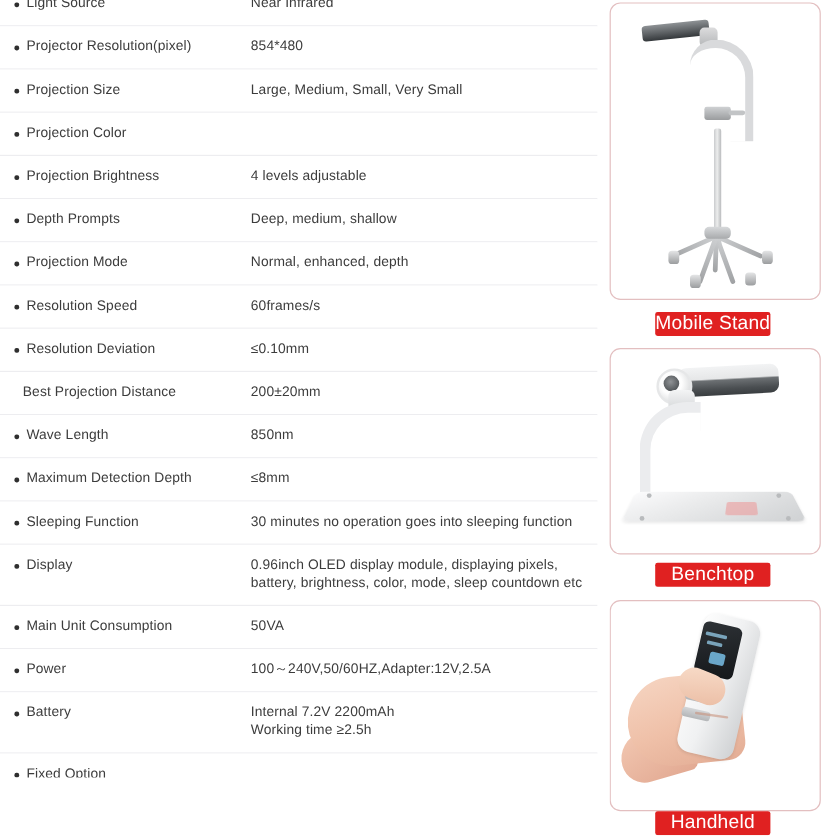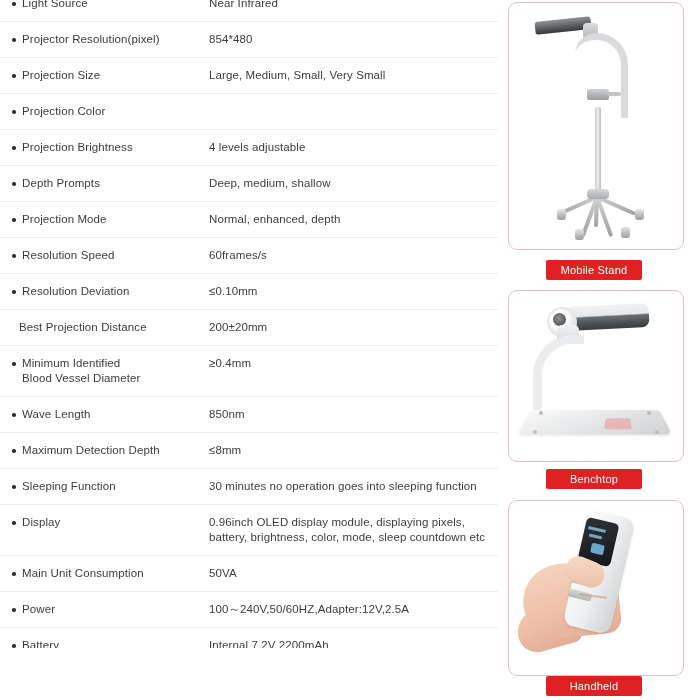--- a/index.html
+++ b/index.html
@@ -113,21 +113,21 @@
   }
 
   .badge {
     position: absolute;
     left: 46px;
     width: 96px;
     height: 20px;
     border-radius: 2px;
     background: #e02121;
     color: #ffffff;
-    font-size: 11px;
+    font-size: 16px;
     line-height: 20px;
     text-align: center;
     letter-spacing: 0.2px;
     box-sizing: border-box;
   }
   .badge.badge-1 { top: 260px; }
   .badge.badge-2 { top: 469px; }
   .badge.badge-3 { top: 676px; }
 
   
@@ -355,29 +355,20 @@
       <div class="spec-row">
         <div class="spec-label-cell bulleted">Resolution Deviation</div>
         <div class="spec-value-cell">
           <span class="spec-line">≤0.10mm</span>
         </div>
       </div>
       <div class="spec-row">
         <div class="spec-label-cell nobullet">Best Projection Distance</div>
         <div class="spec-value-cell">
           <span class="spec-line">200±20mm</span>
-        </div>
-      </div>
-      <div class="spec-row">
-        <div class="spec-label-cell bulleted">
-          <span class="spec-line">Minimum Identified</span>
-          <span class="spec-line">Blood Vessel Diameter</span>
-        </div>
-        <div class="spec-value-cell">
-          <span class="spec-line">≥0.4mm</span>
         </div>
       </div>
       <div class="spec-row">
         <div class="spec-label-cell bulleted">Wave Length</div>
         <div class="spec-value-cell">
           <span class="spec-line">850nm</span>
         </div>
       </div>
       <div class="spec-row">
         <div class="spec-label-cell bulleted">Maximum Detection Depth</div>

